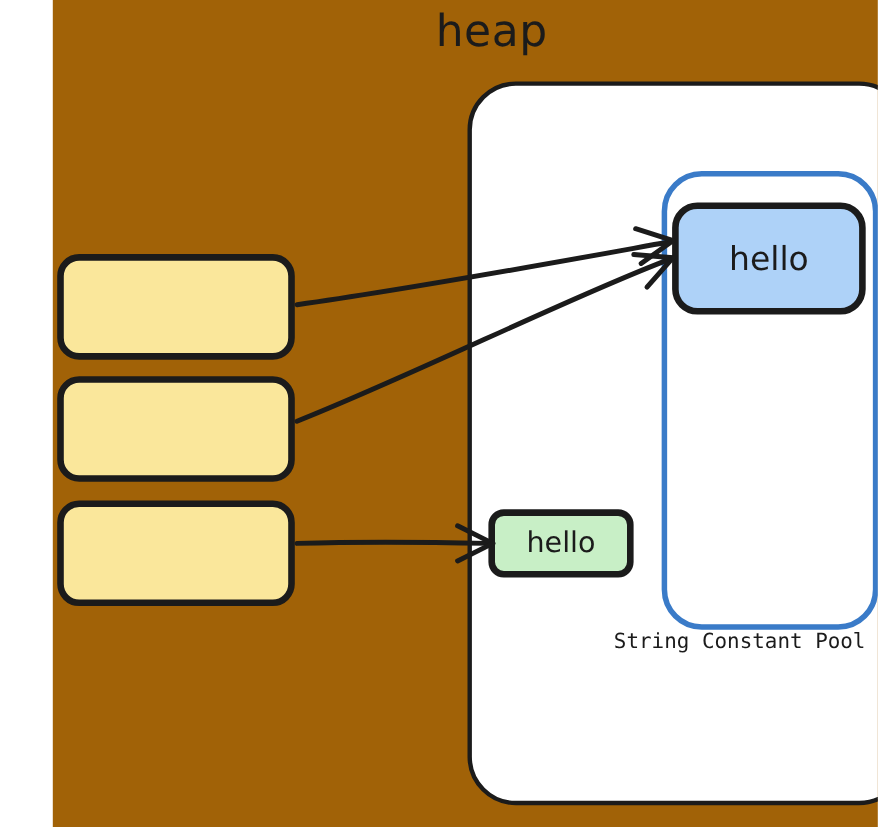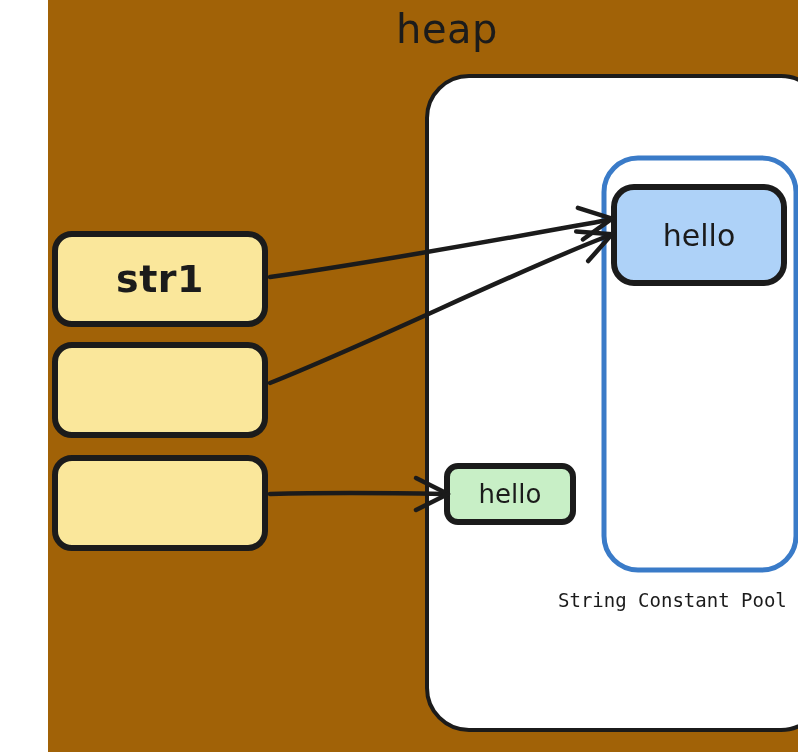--- a/index.html
+++ b/index.html
@@ -106,23 +106,22 @@
 
     <g>
       <path d="M 222 494 C 290 492 350 493 396 494" stroke="#1b1b1b" stroke-width="4.5" fill="none" stroke-linecap="round"></path>
       <use href="#arrowhead" transform="translate(398,494) rotate(0)"></use>
     </g>
 
   </svg>
 
   <div class="heading title-heap" style="left:0; top:6px; width:798px; text-align:center;">heap</div>
 
-  <div class="node-label var-label" style="left:7px; top:234px; width:210px; height:90px;">str1</div>
 
 
 
   <div class="node-label val-label" style="left:566px; top:187px; width:170px; height:96px;">hello</div>
 
   <div class="node-label small-val-label" style="left:399px; top:466px; width:126px; height:56px;">hello</div>
 
-  <div class="pool-caption" style="left:510px; top:589px;">String Constant Pool</div>
+  <div class="pool-caption" style="left:510px; top:572px;">String Constant Pool</div>
 
 </div>
 
 </body></html>

